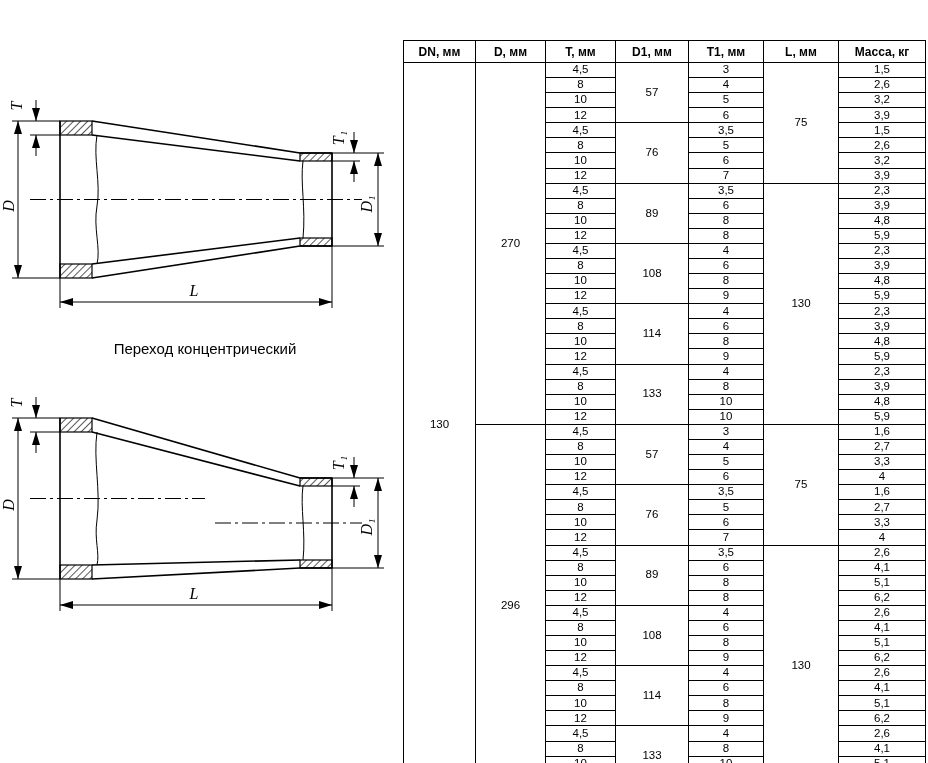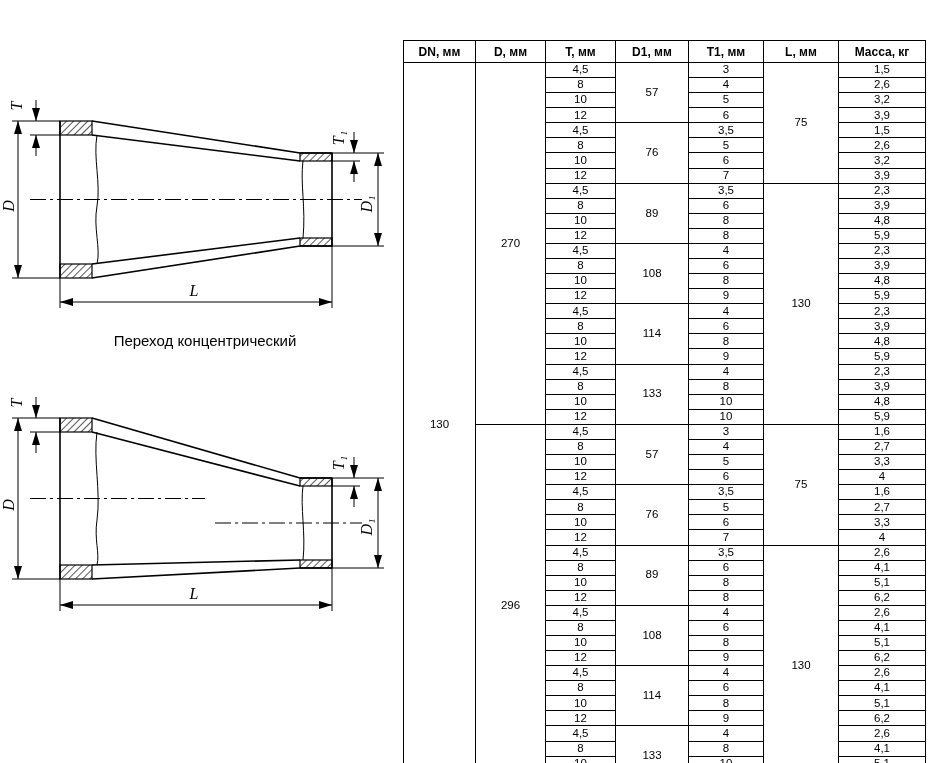--- a/index.html
+++ b/index.html
@@ -5,21 +5,21 @@
   * { margin:0; padding:0; box-sizing:border-box; }
   html,body { width:928px; height:763px; background:#fff; font-family:"Liberation Sans",sans-serif; color:#000; }
   #app { position:relative; width:928px; height:763px; background:#fff; overflow:hidden; }
 
   .drawing { position:absolute; left:0; }
   #svg-concentric { top:88px; }
   #svg-eccentric  { top:385px; }
 
   .caption { position:absolute; left:5px; width:400px; text-align:center;
              font-size:15px; color:#000; }
-  #cap-concentric { top:332px; }
+  #cap-concentric { top:340px; }
   #cap-eccentric  { top:638px; }
 
   .dim { font-family:"Liberation Serif",serif; font-style:italic; font-size:16px;
          fill:#000; text-anchor:middle; }
 
   .table-panel { position:absolute; left:403px; top:0;margin-top:40px; }
   table { border-collapse:collapse; table-layout:fixed; width:522px; height:747px; }
   th, td { border:1px solid #000; text-align:center; vertical-align:middle;
            padding:0; line-height:1; }
   th { font-weight:700; font-size:12px; height:22px; }

